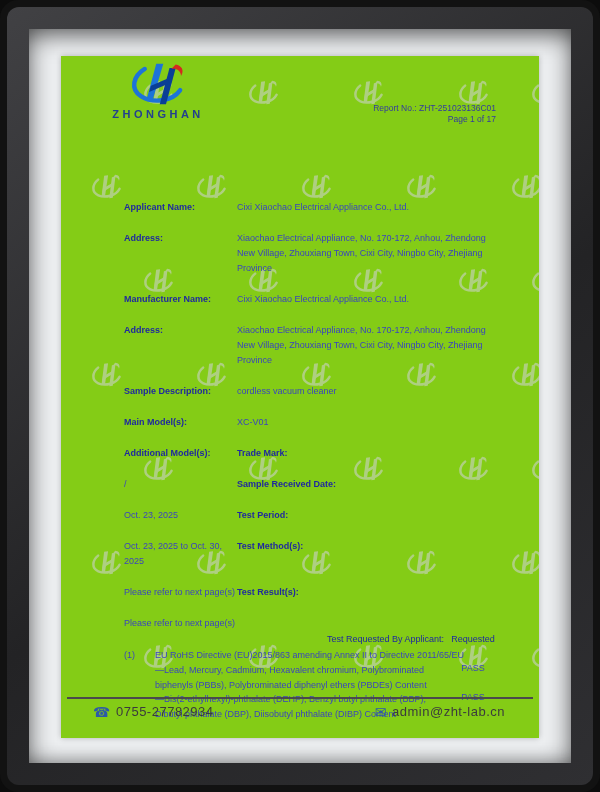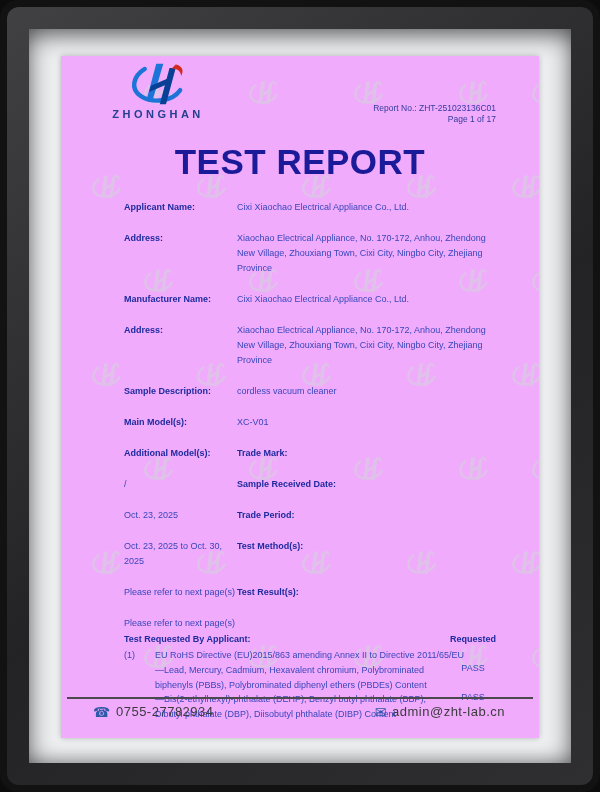--- a/index.html
+++ b/index.html
@@ -9,39 +9,39 @@
   }
   
   .frame-outer{position:absolute;inset:0;background:#121212;border-radius:18px;}
   .frame-mid{position:absolute;inset:7px;border-radius:12px;
     background:linear-gradient(145deg,#414144,#232325 55%,#2f2f32);}
   .mat{position:absolute;inset:22px;background:#eef0f2;
     box-shadow:inset 0 16px 22px -8px rgba(0,0,0,.5),
                inset 16px 0 22px -10px rgba(0,0,0,.28),
                inset -16px 0 22px -10px rgba(0,0,0,.28),
                inset 0 -12px 18px -8px rgba(0,0,0,.32);}
-  .page{position:absolute;left:32px;right:32px;top:27px;bottom:25px;background:#f0abfc;
+  .page{position:absolute;left:32px;right:32px;top:27px;bottom:25px;background:#84cc16;
     overflow:hidden;box-shadow:0 0 6px rgba(0,0,0,.25);}
   
   .wm{position:absolute;opacity:.55;transform:rotate(-8deg);pointer-events:none;}
   
   .logo{position:absolute;left:41px;top:5px;width:112px;text-align:center;}
   .logo svg{display:block;margin:0 auto;}
   .logo-text{margin-top:1px;font-size:11px;font-weight:bold;color:#23408f;letter-spacing:3.5px;}
   .report-meta{position:absolute;top:47px;right:43px;text-align:right;
     font-size:8.5px;line-height:11px;color:#333a9e;}
   .title{position:absolute;top:86px;left:0;width:100%;text-align:center;margin:0;
     font-size:35px;font-weight:bold;color:#1b1b99;letter-spacing:.5px;}
   
   .content{position:absolute;top:144px;left:63px;width:378px;font-size:9px;color:#3a46bc;}
   .info-table{display:grid;grid-template-columns:113px 1fr;row-gap:16px;}
   .info-label{font-weight:bold;color:#1f2a9e;line-height:15px;}
   .info-value{line-height:15px;}
   .summary-label{font-weight:bold;color:#1f2a9e;line-height:15px;margin-top:2px;}
-  .req-head{display:flex;justify-content:space-between;font-weight:bold;color:#1f2a9e;
+  .req-head{display:flex;justify-content:flex-end;font-weight:normal;color:#1f2a9e;
     line-height:15px;margin-top:1px;}
   .req-item{display:flex;margin-top:1px;}
   .req-num{width:31px;line-height:15px;flex:none;}
   .req-body{flex:1;}
   .req-intro{line-height:15px;}
   .req-subrow{display:flex;align-items:flex-start;}
   .req-subtext{flex:1;line-height:14.5px;}
   .req-result{width:58px;flex:none;text-align:center;}
   
   .footer{position:absolute;left:6px;right:6px;top:641px;border-top:2px solid #4a4a4c;}
@@ -316,42 +316,41 @@
                 <path d="M52 4 c7 1 10 7 6 13 c0 -6 -5 -9 -11 -8 z" fill="#d42a1e"></path>
               </svg></span>
           <div class="logo-text">ZHONGHAN</div>
         </div>
 
         <div class="report-meta">
           <div>Report No.: ZHT-251023136C01</div>
           <div>Page 1 of 17</div>
         </div>
 
-        <h1 class="title">TEST REPORT</h1>
 
         <div class="content">
           <div class="info-table" id="info-table">
               <div class="info-label">Applicant Name:</div>
               <div class="info-value">Cixi Xiaochao Electrical Appliance Co., Ltd.</div>
               <div class="info-label">Address:</div>
               <div class="info-value">Xiaochao Electrical Appliance, No. 170-172, Anhou, Zhendong New Village, Zhouxiang Town, Cixi City, Ningbo City, Zhejiang Province</div>
               <div class="info-label">Manufacturer Name:</div>
               <div class="info-value">Cixi Xiaochao Electrical Appliance Co., Ltd.</div>
               <div class="info-label">Address:</div>
               <div class="info-value">Xiaochao Electrical Appliance, No. 170-172, Anhou, Zhendong New Village, Zhouxiang Town, Cixi City, Ningbo City, Zhejiang Province</div>
               <div class="info-label">Sample Description:</div>
               <div class="info-value">cordless vacuum cleaner</div>
               <div class="info-label">Main Model(s):</div>
               <div class="info-value">XC-V01</div>
               <div class="info-label">Additional Model(s):</div>
               <div class="info-label">Trade Mark:</div>
               <div class="info-value">/</div>
               <div class="info-label">Sample Received Date:</div>
               <div class="info-value">Oct. 23, 2025</div>
-              <div class="info-label">Trade Period:</div>
+              <div class="info-label">Test Period:</div>
               <div class="info-value">Oct. 23, 2025 to Oct. 30, 2025</div>
               <div class="info-label">Test Method(s):</div>
               <div class="info-value">Please refer to next page(s)</div>
               <div class="info-label">Test Result(s):</div>
               <div class="info-value">Please refer to next page(s)</div>
             </div>
           <div class="req-head">
             <span>Test Requested By Applicant:</span>
             <span class="req-result">Requested</span>
           </div>

